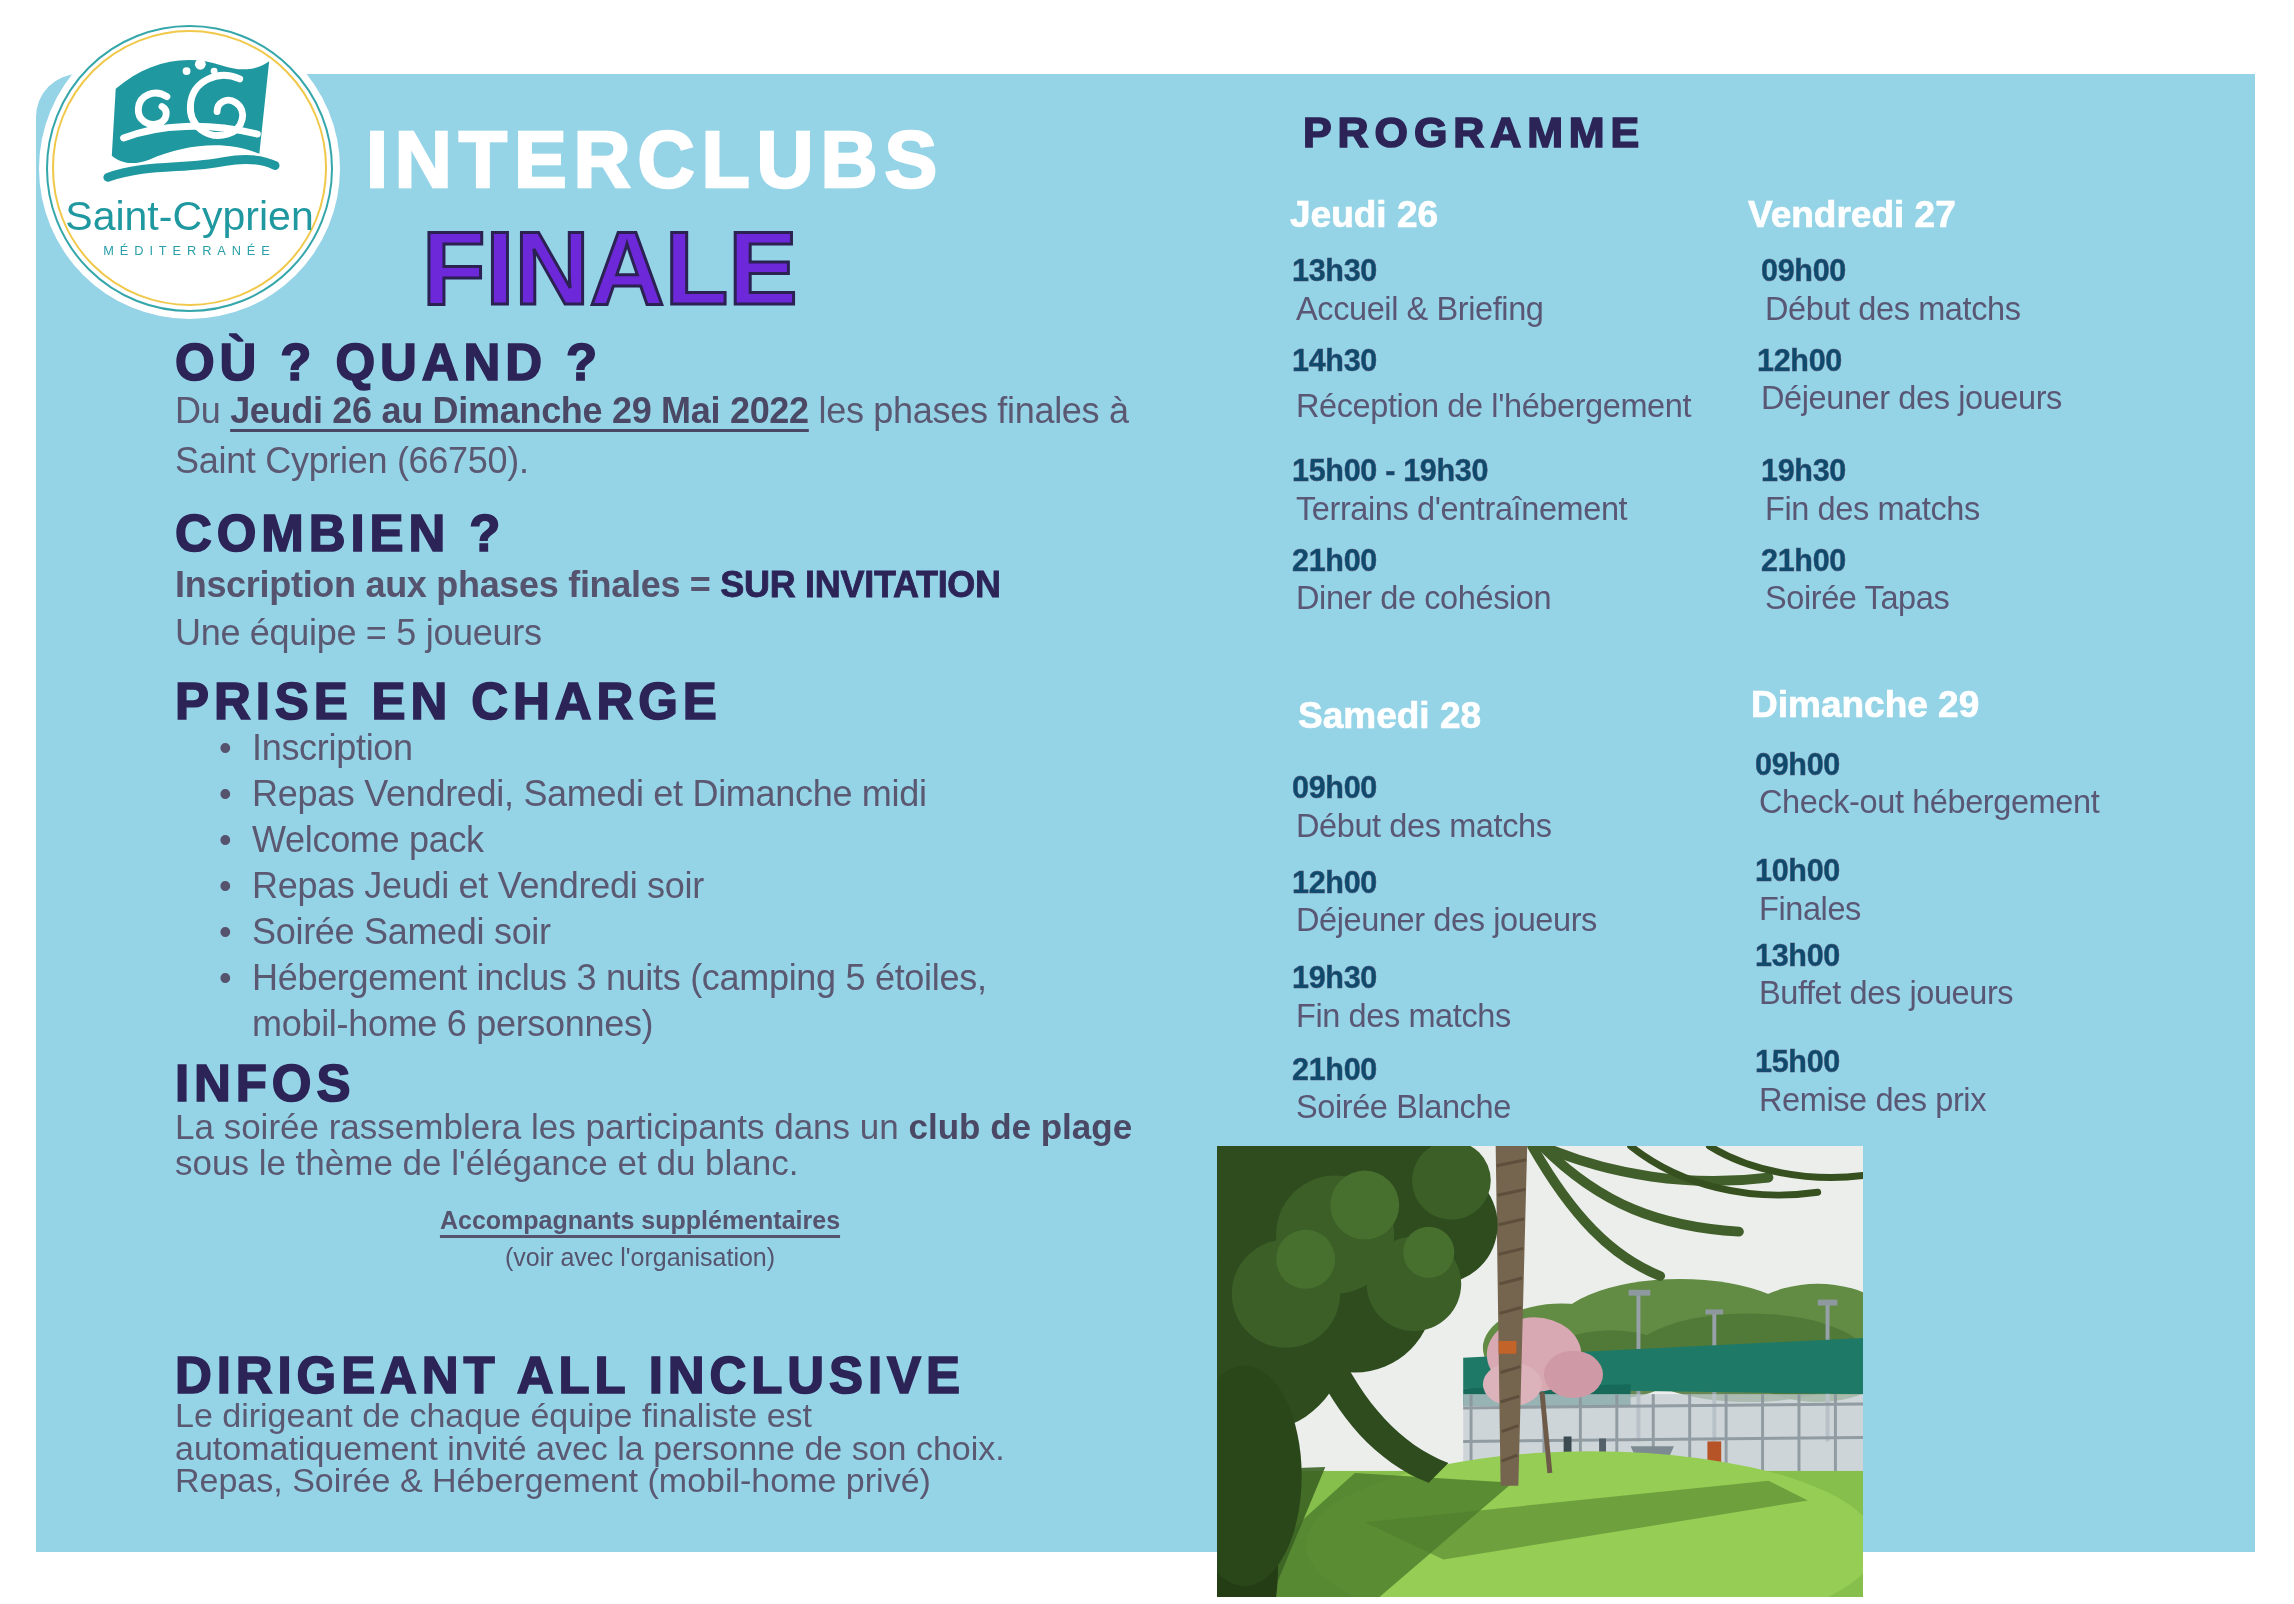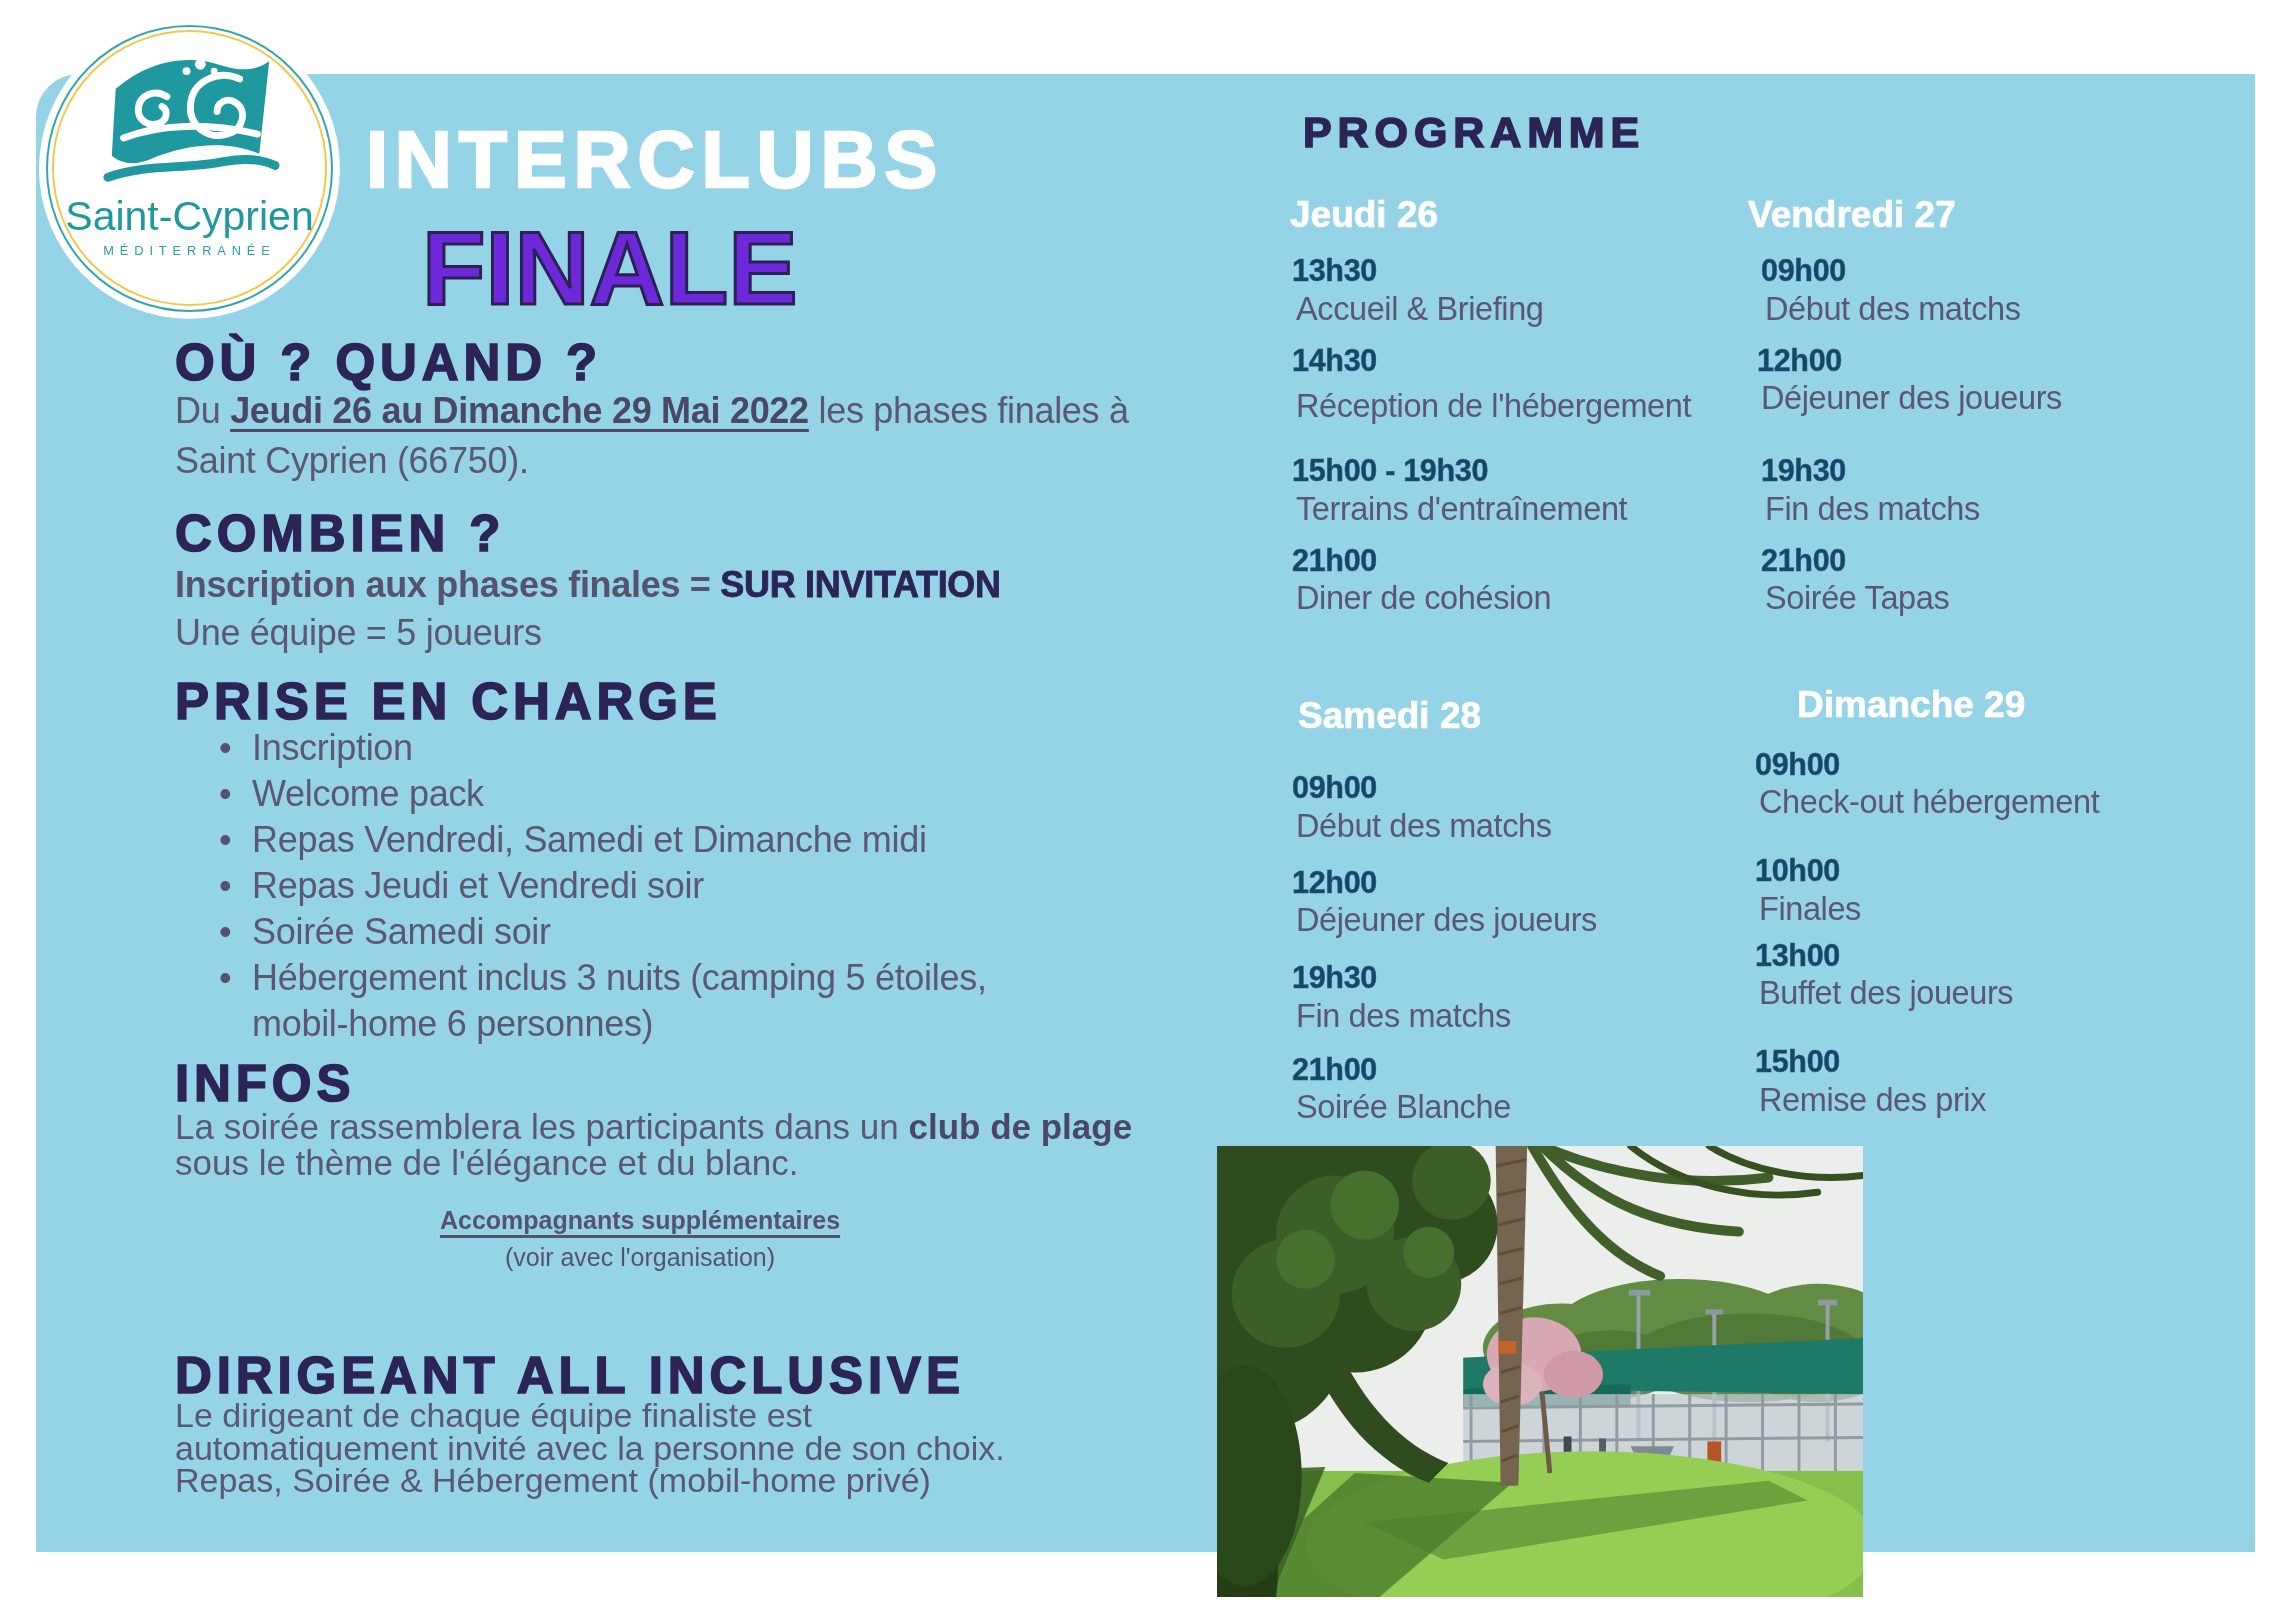--- a/index.html
+++ b/index.html
@@ -42,21 +42,21 @@
   
   .prog-h{position:absolute;left:1286px;top:108px;color:#2c2457;font-size:43px;font-weight:800;
           letter-spacing:5.9px;-webkit-text-stroke:1.6px #2c2457;white-space:nowrap;margin-left:17px;}
   .day{position:absolute;color:#ffffff;font-size:37px;font-weight:700;white-space:nowrap;
        -webkit-text-stroke:0.7px #ffffff;}
   .pt{position:absolute;color:#0c4a6e;font-size:30.5px;font-weight:700;white-space:nowrap;
       letter-spacing:-0.3px;-webkit-text-stroke:0.5px #4f4c68;}
   .pl{position:absolute;color:#5a5775;font-size:32.5px;white-space:nowrap;letter-spacing:-0.4px;}
   
   .d0{left:1290px;top:194px;} .d1{left:1748px;top:194px;}
-  .d2{left:1298px;top:695px;} .d3{left:1751px;top:684px;margin-left:46px;}
+  .d2{left:1298px;top:695px;} .d3{left:1751px;top:684px;}
   .e00t{left:1292px;top:253px;} .e00l{left:1296px;top:291px;}
   .e01t{left:1292px;top:343px;} .e01l{left:1296px;top:380px;margin-top:8px;}
   .e02t{left:1292px;top:453px;} .e02l{left:1296px;top:491px;}
   .e03t{left:1292px;top:543px;} .e03l{left:1296px;top:580px;}
   .e10t{left:1761px;top:253px;} .e10l{left:1765px;top:291px;}
   .e11t{left:1757px;top:343px;} .e11l{left:1761px;top:380px;}
   .e12t{left:1761px;top:453px;} .e12l{left:1765px;top:491px;}
   .e13t{left:1761px;top:543px;} .e13l{left:1765px;top:580px;}
   .e20t{left:1292px;top:770px;} .e20l{left:1296px;top:808px;}
   .e21t{left:1292px;top:865px;} .e21l{left:1296px;top:902px;}
@@ -105,22 +105,22 @@
   <div class="body" style="left:175px;top:390px;"><span>Du </span><span class="bold-dark u">Jeudi 26 au Dimanche 29 Mai 2022</span><span> les phases finales à</span></div>
   <div class="body" style="left:175px;top:440px;">Saint Cyprien (66750).</div>
 
   <div class="h2" style="left:175px;top:504px;">COMBIEN ?</div>
   <div class="body" style="left:175px;top:564px;"><span style="font-weight:600;color:#55536d;">Inscription aux phases finales = </span><span class="bold-navy">SUR INVITATION</span></div>
   <div class="body" style="left:175px;top:612px;">Une équipe = 5 joueurs</div>
 
   <div class="h2" style="left:175px;top:672px;">PRISE EN CHARGE</div>
   <ul class="bullets">
     <li>Inscription</li>
+    <li>Repas Vendredi, Samedi et Dimanche midi</li>
     <li>Welcome pack</li>
-    <li>Repas Vendredi, Samedi et Dimanche midi</li>
     <li>Repas Jeudi et Vendredi soir</li>
     <li>Soirée Samedi soir</li>
     <li>Hébergement inclus 3 nuits (camping 5 étoiles, mobil-home 6 personnes)</li>
   </ul>
 
   <div class="h2" style="left:175px;top:1054px;">INFOS</div>
   <div class="infos-p">
     <div><span>La soirée rassemblera les participants dans un </span><span class="bold-dark">club de plage</span></div>
     <div>sous le thème de l'élégance et du blanc.</div>
   </div>

